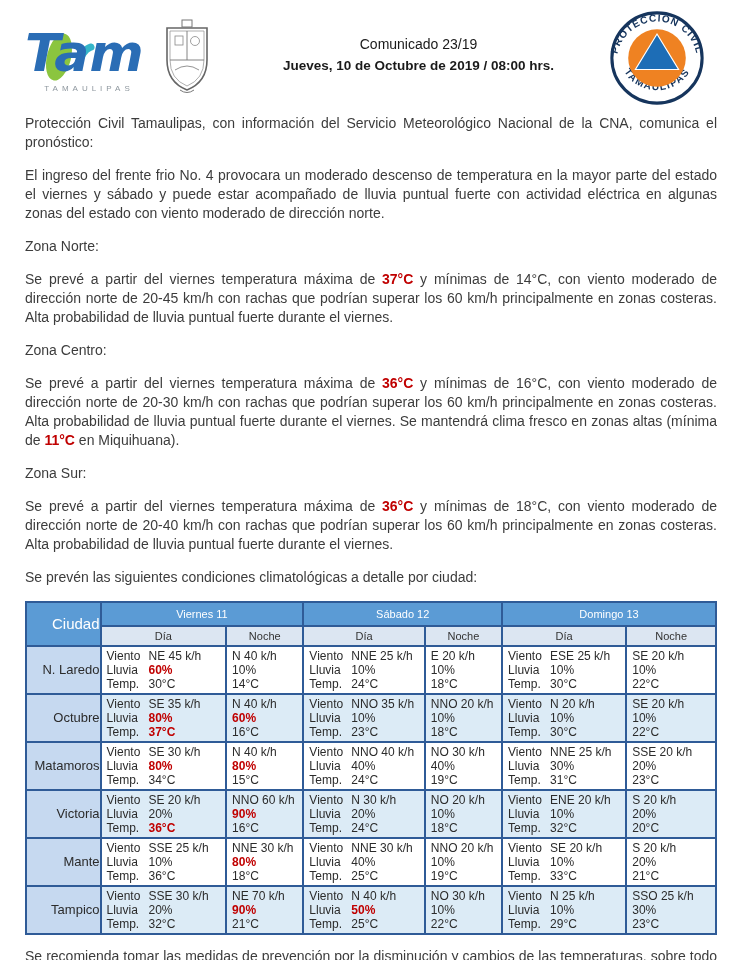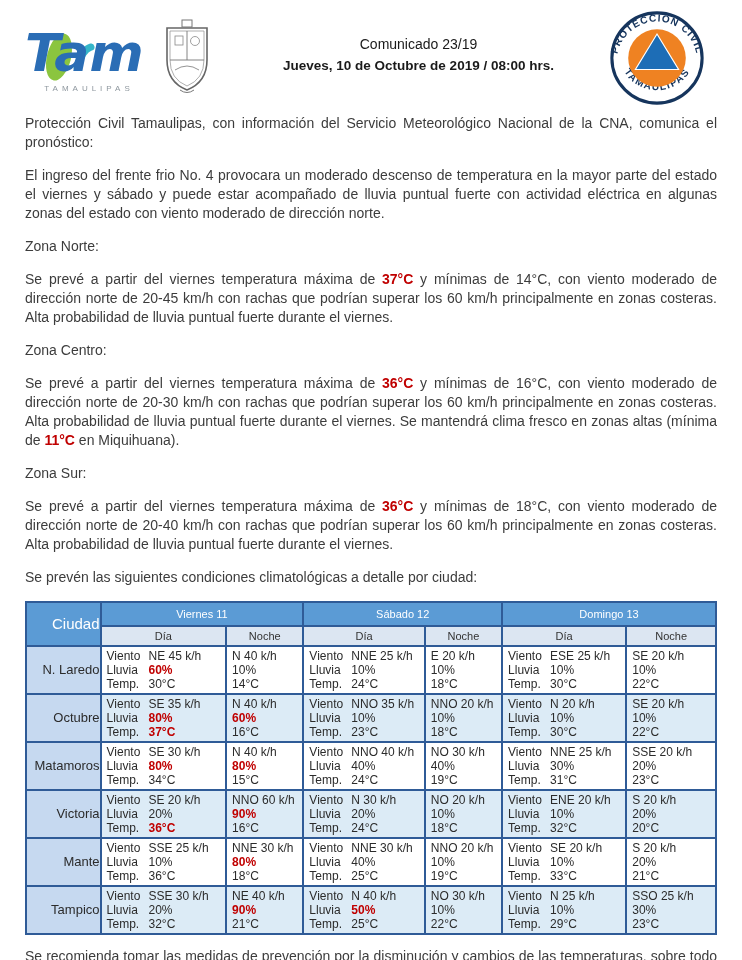--- a/index.html
+++ b/index.html
@@ -308,21 +308,21 @@
         </td>
       </tr>
       <tr class="tinted">
         <td class="city">Tampico</td>
         <td class="wcell">
           <div class="line"><span class="mlabel">Viento</span><span>SSE 30 k/h</span></div>
           <div class="line"><span class="mlabel">Lluvia</span><span>20%</span></div>
           <div class="line"><span class="mlabel">Temp.</span><span>32°C</span></div>
         </td>
         <td class="wcell">
-          <div class="line"><span>NE 40 k/h</span></div>
+          <div class="line"><span>NE 70 k/h</span></div>
           <div class="line"><span class="red">90%</span></div>
           <div class="line"><span>21°C</span></div>
         </td>
         <td class="wcell">
           <div class="line"><span class="mlabel">Viento</span><span>N 40 k/h</span></div>
           <div class="line"><span class="mlabel">Lluvia</span><span class="red">50%</span></div>
           <div class="line"><span class="mlabel">Temp.</span><span>25°C</span></div>
         </td>
         <td class="wcell">
           <div class="line"><span>NO 30 k/h</span></div>

